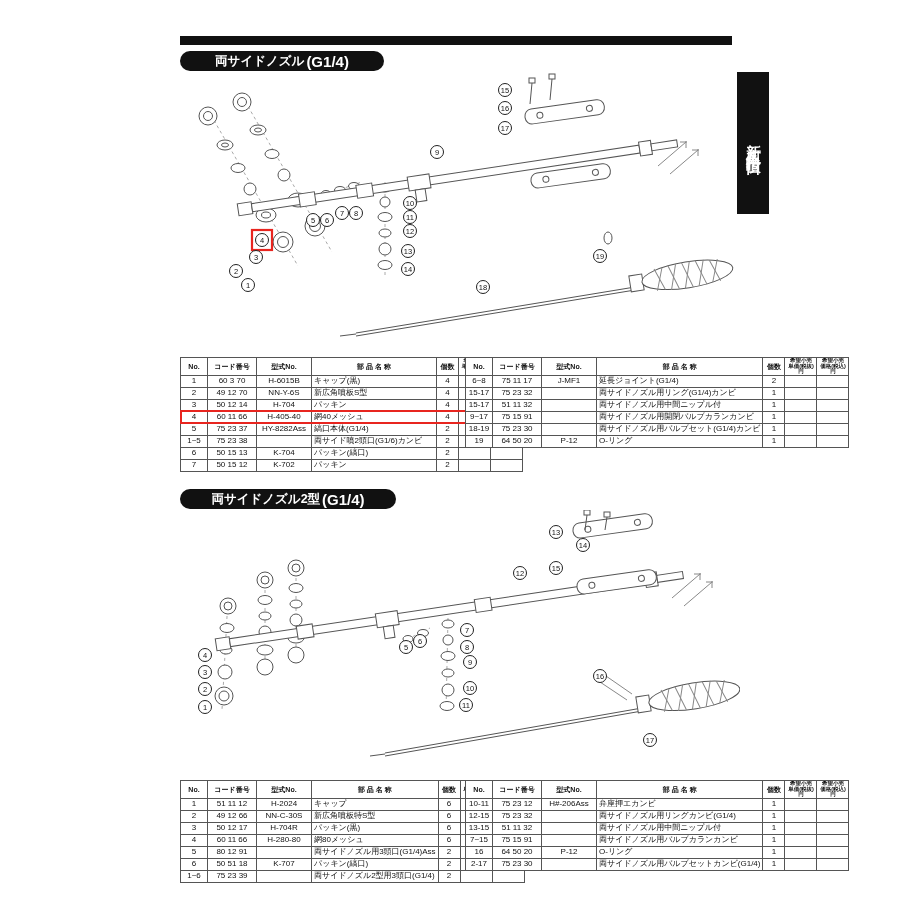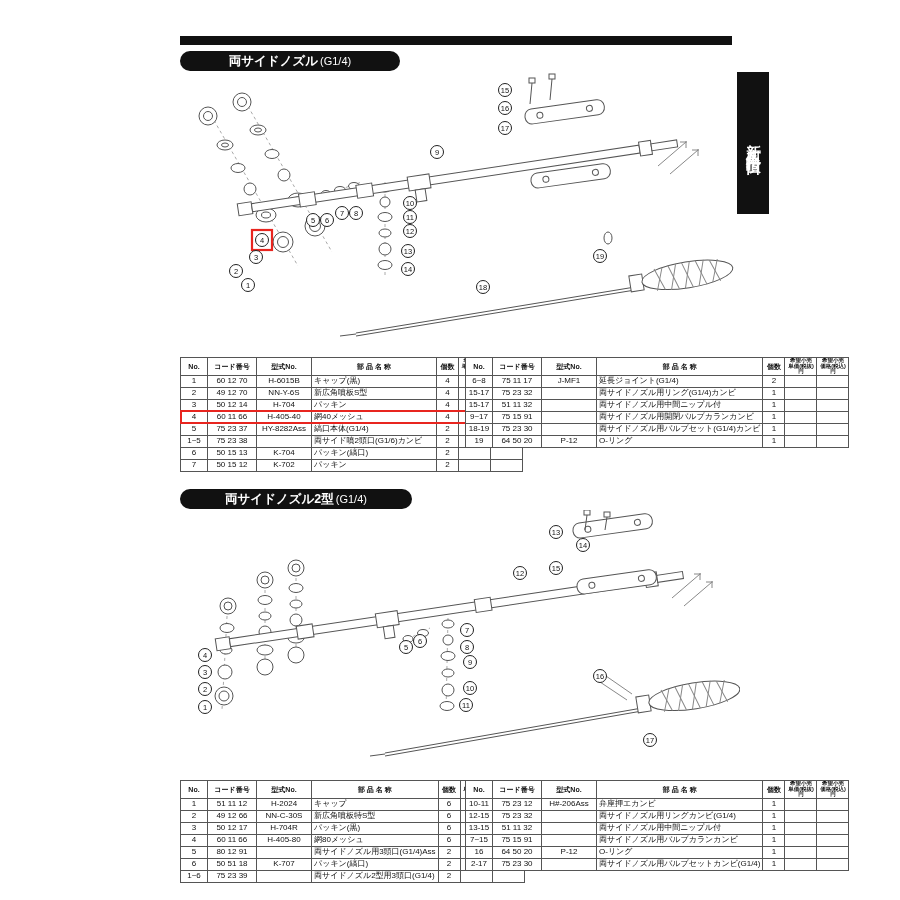--- a/index.html
+++ b/index.html
@@ -4,22 +4,22 @@
 <style>
   html,body{margin:0;padding:0;background:#fff;}
   .page{position:relative;width:900px;height:900px;background:#ffffff;overflow:hidden;
         font-family:"Liberation Sans","DejaVu Sans",sans-serif;color:#111;}
   .top-bar{position:absolute;left:180px;top:36px;width:552px;height:9px;background:#111;}
   .side-tab{position:absolute;left:737px;top:72px;width:32px;height:142px;background:#111;color:#fff;
             display:flex;align-items:center;justify-content:center;}
   .side-tab span{writing-mode:vertical-rl;text-orientation:upright;font-weight:bold;font-size:15px;letter-spacing:5px;}
   .page-number{position:absolute;left:764px;top:792px;font-size:15px;}
   .badge{position:absolute;height:20px;background:#111;border-radius:11px;color:#fff;display:flex;
-         align-items:center;justify-content:center;gap:2px;font-weight:bold;font-size:12.5px;padding:0 20px;}
-  .badge .small{font-size:11px;font-weight:normal;}
+         align-items:center;justify-content:center;gap:2px;font-weight:bold;font-size:12.5px;padding:0 12px;}
+  .badge .small{font-size:15px;font-weight:bold;}
   #badge1{left:180px;top:51px;width:180px;}
   #badge2{left:180px;top:489px;width:192px;}
   .diag{position:absolute;}
   svg text{font-family:"Liberation Sans","DejaVu Sans",sans-serif;}
   table.parts{position:absolute;border-collapse:collapse;font-size:8px;background:#fff;table-layout:fixed;}
   .parts th,.parts td{border:1px solid #555;padding:0 2px;height:11px;line-height:1.05;text-align:center;
                       white-space:nowrap;overflow:hidden;}
   .parts th{font-size:7px;font-weight:bold;background:#fff;}
   .parts td.name{text-align:left;}
   .parts th:nth-child(1),.parts td:nth-child(1){width:22px;}
@@ -195,21 +195,21 @@
           <th>型式No.</th>
           <th>部 品 名 称</th>
           <th>個数</th>
           <th>希望小売単価(税抜)円</th>
           <th>希望小売価格(税込)円</th>
         </tr>
       </thead>
       <tbody>
         <tr>
           <td>1</td>
-          <td>60 12 70</td>
+          <td>60 3 70</td>
           <td>H-6015B</td>
           <td class="name">キャップ(黒)</td>
           <td>4</td>
           <td></td>
           <td></td>
         </tr>
         <tr>
           <td>2</td>
           <td>49 12 70</td>
           <td>NN-Y-6S</td>
@@ -514,21 +514,21 @@
           <td>50 12 17</td>
           <td>H-704R</td>
           <td class="name">パッキン(黒)</td>
           <td>6</td>
           <td></td>
           <td></td>
         </tr>
         <tr>
           <td>4</td>
           <td>60 11 66</td>
-          <td>H-405-80</td>
+          <td>H-280-80</td>
           <td class="name">網80メッシュ</td>
           <td>6</td>
           <td></td>
           <td></td>
         </tr>
         <tr>
           <td>5</td>
           <td>80 12 91</td>
           <td></td>
           <td class="name">両サイドノズル用3頭口(G1/4)Ass</td>

